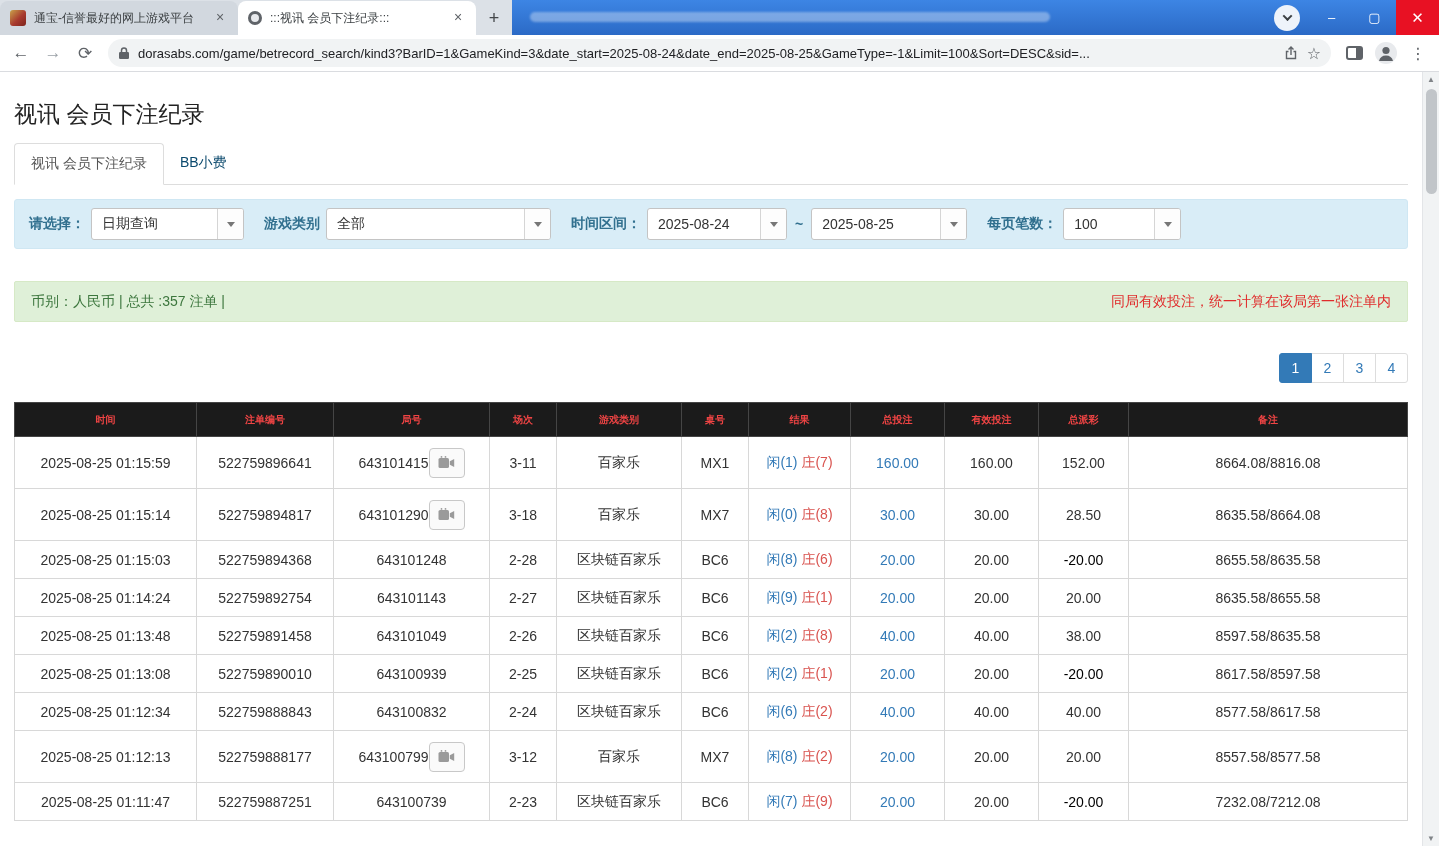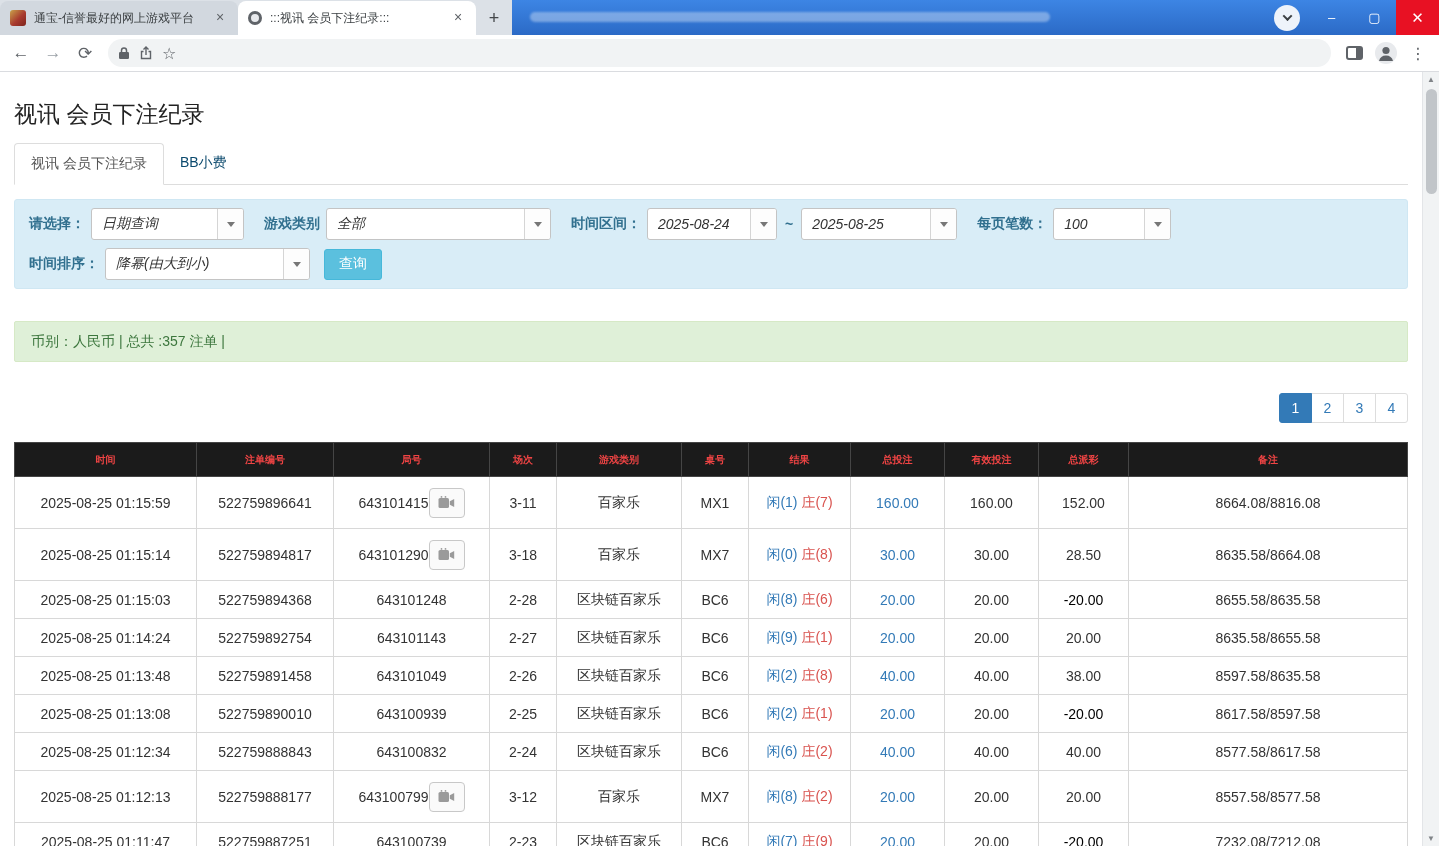--- a/index.html
+++ b/index.html
@@ -60,21 +60,21 @@
 
   .filter-panel { margin-top:14px; background:#d9edf7; border:1px solid #cfe7f3; border-radius:3px;
                   padding:7px 14px; }
   .filter-row { display:flex; align-items:center; height:34px; }
   .filter-row + .filter-row { margin-top:6px; }
   .flabel { font-size:14px; font-weight:bold; color:#31708f; margin-right:6px; white-space:nowrap; }
   .fgap { width:20px; }
   .combo { display:inline-flex; height:32px; background:#fff; border:1px solid #c4c4c4; border-radius:3px;
            align-items:stretch; overflow:hidden; }
   .combo-value { display:flex; align-items:center; padding:0 10px; font-size:14px; color:#333; flex:1;
-                 white-space:nowrap;font-style:italic; }
+                 white-space:nowrap; }
   .combo-btn { width:26px; border-left:1px solid #d5d5d5; background:#fdfdfd; display:flex;
                align-items:center; justify-content:center; }
   .caret { width:0; height:0; border-left:4px solid transparent; border-right:4px solid transparent;
            border-top:5px solid #777; }
   .tilde { font-size:14px; color:#31708f; margin:0 8px; font-weight:bold; }
   .search-btn { margin-left:14px; height:31px; padding:0 14px; background:#5bc0de; border:1px solid #46b8da;
                 border-radius:3px; color:#fff; font-size:14px; cursor:pointer; }
 
   .info-bar { margin-top:32px; background:#dff0d8; border:1px solid #d6e9c6; border-radius:2px;
               height:41px; display:flex; align-items:center; justify-content:space-between;
@@ -154,20 +154,21 @@
     <div class="nav-btn">←</div>
     <div class="nav-btn fwd">→</div>
     <div class="nav-btn">⟳</div>
     <div class="omnibox">
       <span class="omni-icon">
         <svg width="12" height="14" viewBox="0 0 12 14">
             <rect x="1" y="6" width="10" height="7" rx="1.2" fill="#5f6368"></rect>
             <path d="M3.5 6 V4.5 a2.5 2.5 0 0 1 5 0 V6" fill="none" stroke="#5f6368" stroke-width="1.5"></path>
           </svg>
       </span>
+      <span class="omni-url">dorasabs.com/game/betrecord_search/kind3?BarID=1&amp;GameKind=3&amp;date_start=2025-08-24&amp;date_end=2025-08-25&amp;GameType=-1&amp;Limit=100&amp;Sort=DESC&amp;sid=...</span>
       <span class="omni-icon">
         <svg width="16" height="16" viewBox="0 0 16 16" fill="none" stroke="#5f6368" stroke-width="1.4">
             <path d="M5.5 6.5 H3.5 V13.5 H12.5 V6.5 H10.5"></path>
             <path d="M8 10 V2.5 M5.5 4.5 L8 2 L10.5 4.5"></path>
           </svg>
       </span>
       <span class="omni-icon star">☆</span>
     </div>
     <div class="nav-btn">
       <span class="sidepanel-icon"></span>
@@ -204,21 +205,21 @@
         <span class="fgap"></span>
         <span class="flabel">游戏类别</span>
         <div class="combo" style="width:225px">
           <span class="combo-value">全部</span>
           <span class="combo-btn">
               <i class="caret"></i>
             </span>
         </div>
         <span class="fgap"></span>
         <span class="flabel">时间区间：</span>
-        <div class="combo" style="width:130px">
+        <div class="combo" style="width:140px">
           <span class="combo-value">2025-08-24</span>
           <span class="combo-btn">
               <i class="caret"></i>
             </span>
         </div>
         <span class="tilde">~</span>
         <div class="combo" style="width:156px">
           <span class="combo-value">2025-08-25</span>
           <span class="combo-btn">
               <i class="caret"></i>
@@ -226,34 +227,25 @@
         </div>
         <span class="fgap"></span>
         <span class="flabel">每页笔数：</span>
         <div class="combo" style="width:118px">
           <span class="combo-value">100</span>
           <span class="combo-btn">
               <i class="caret"></i>
             </span>
         </div>
       </div>
-      <div class="filter-row">
-        <span class="flabel">时间排序：</span>
-        <div class="combo" style="width:205px">
-          <span class="combo-value">降幂(由大到小)</span>
-          <span class="combo-btn">
-              <i class="caret"></i>
-            </span>
-        </div>
-        <button class="search-btn">查询</button>
-      </div>
     </div>
 
     <div class="info-bar">
       <span class="info-left">币别：人民币 | 总共 :357 注单 |</span>
+      <span class="info-right">同局有效投注，统一计算在该局第一张注单内</span>
     </div>
 
     <div class="pagination">
         <a class="page-btn active">1</a>
         <a class="page-btn">2</a>
         <a class="page-btn">3</a>
         <a class="page-btn">4</a>
       </div>
 
     <table class="bet-table">

